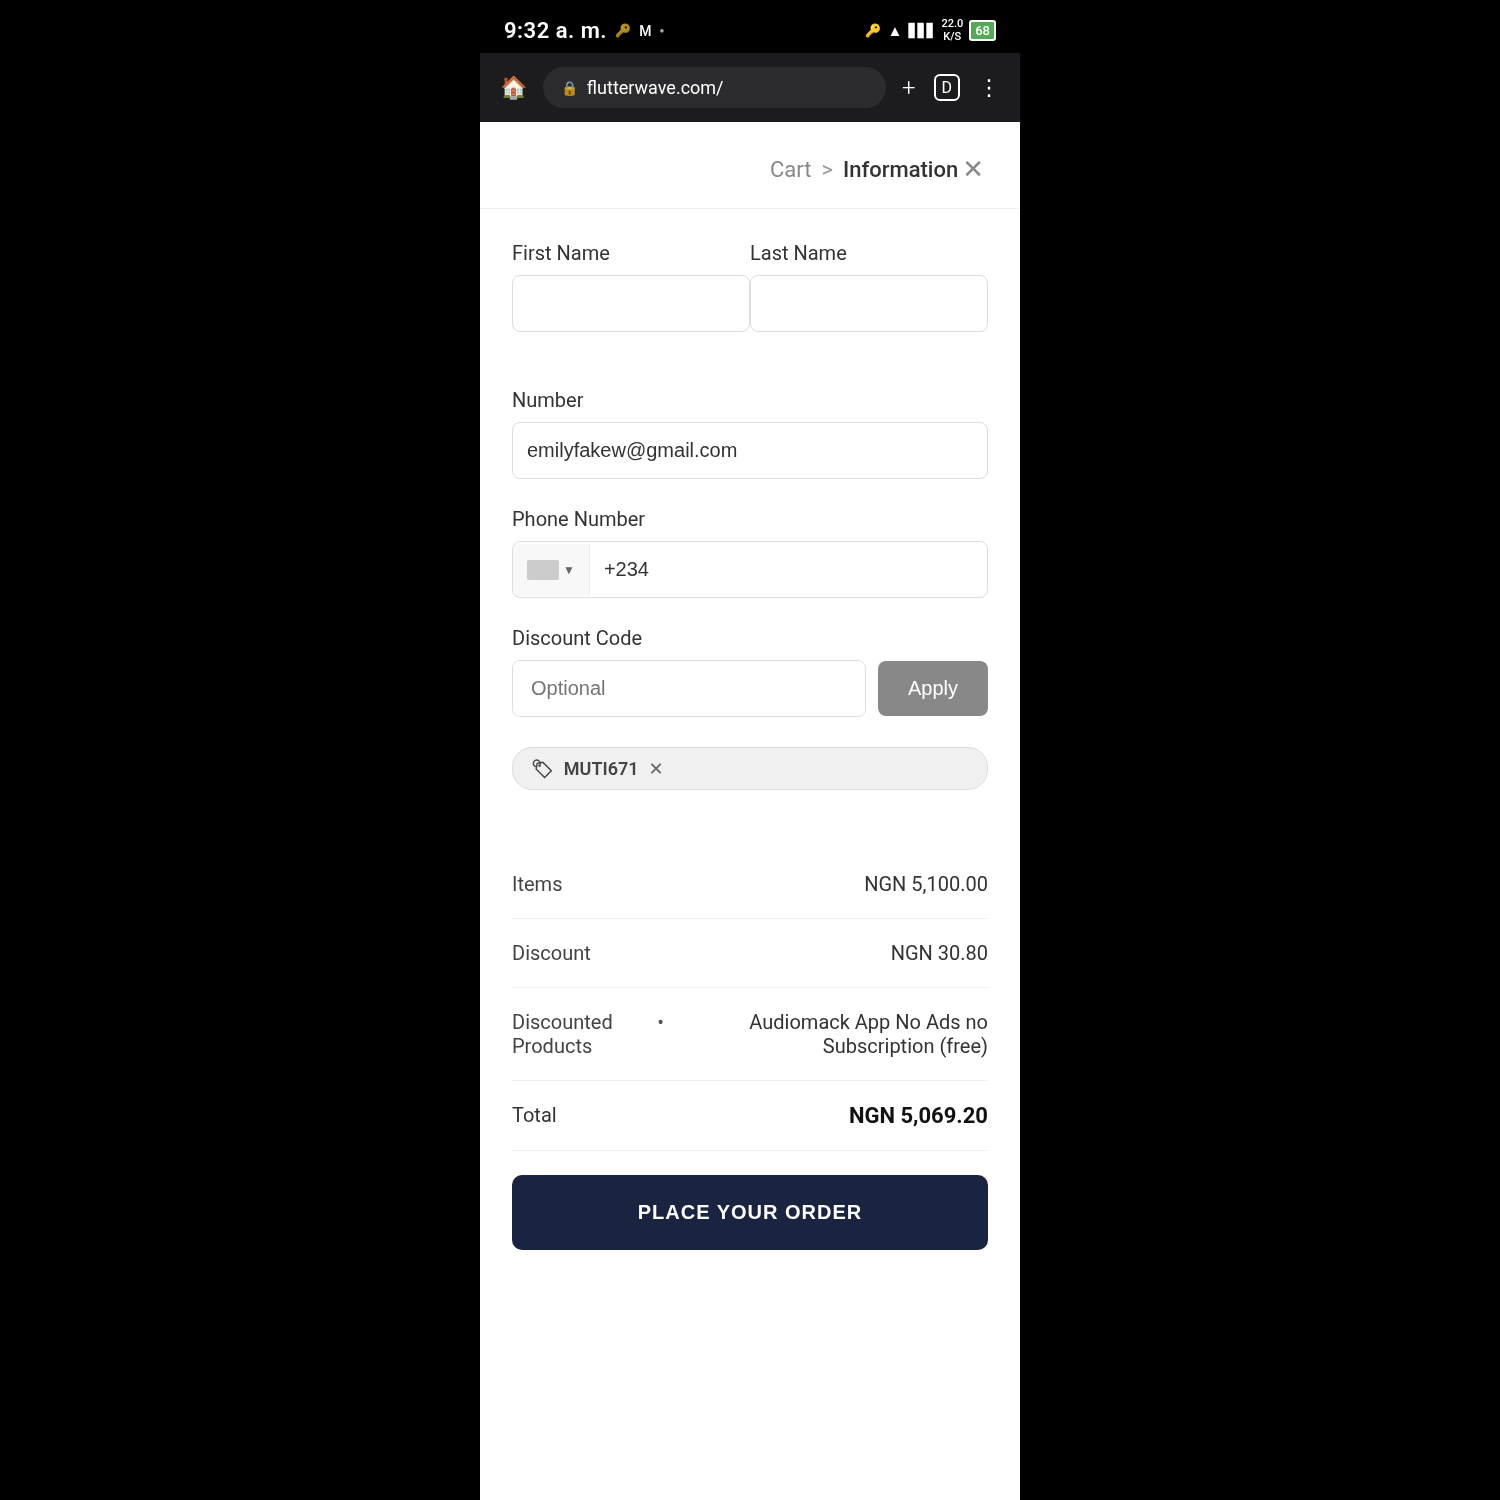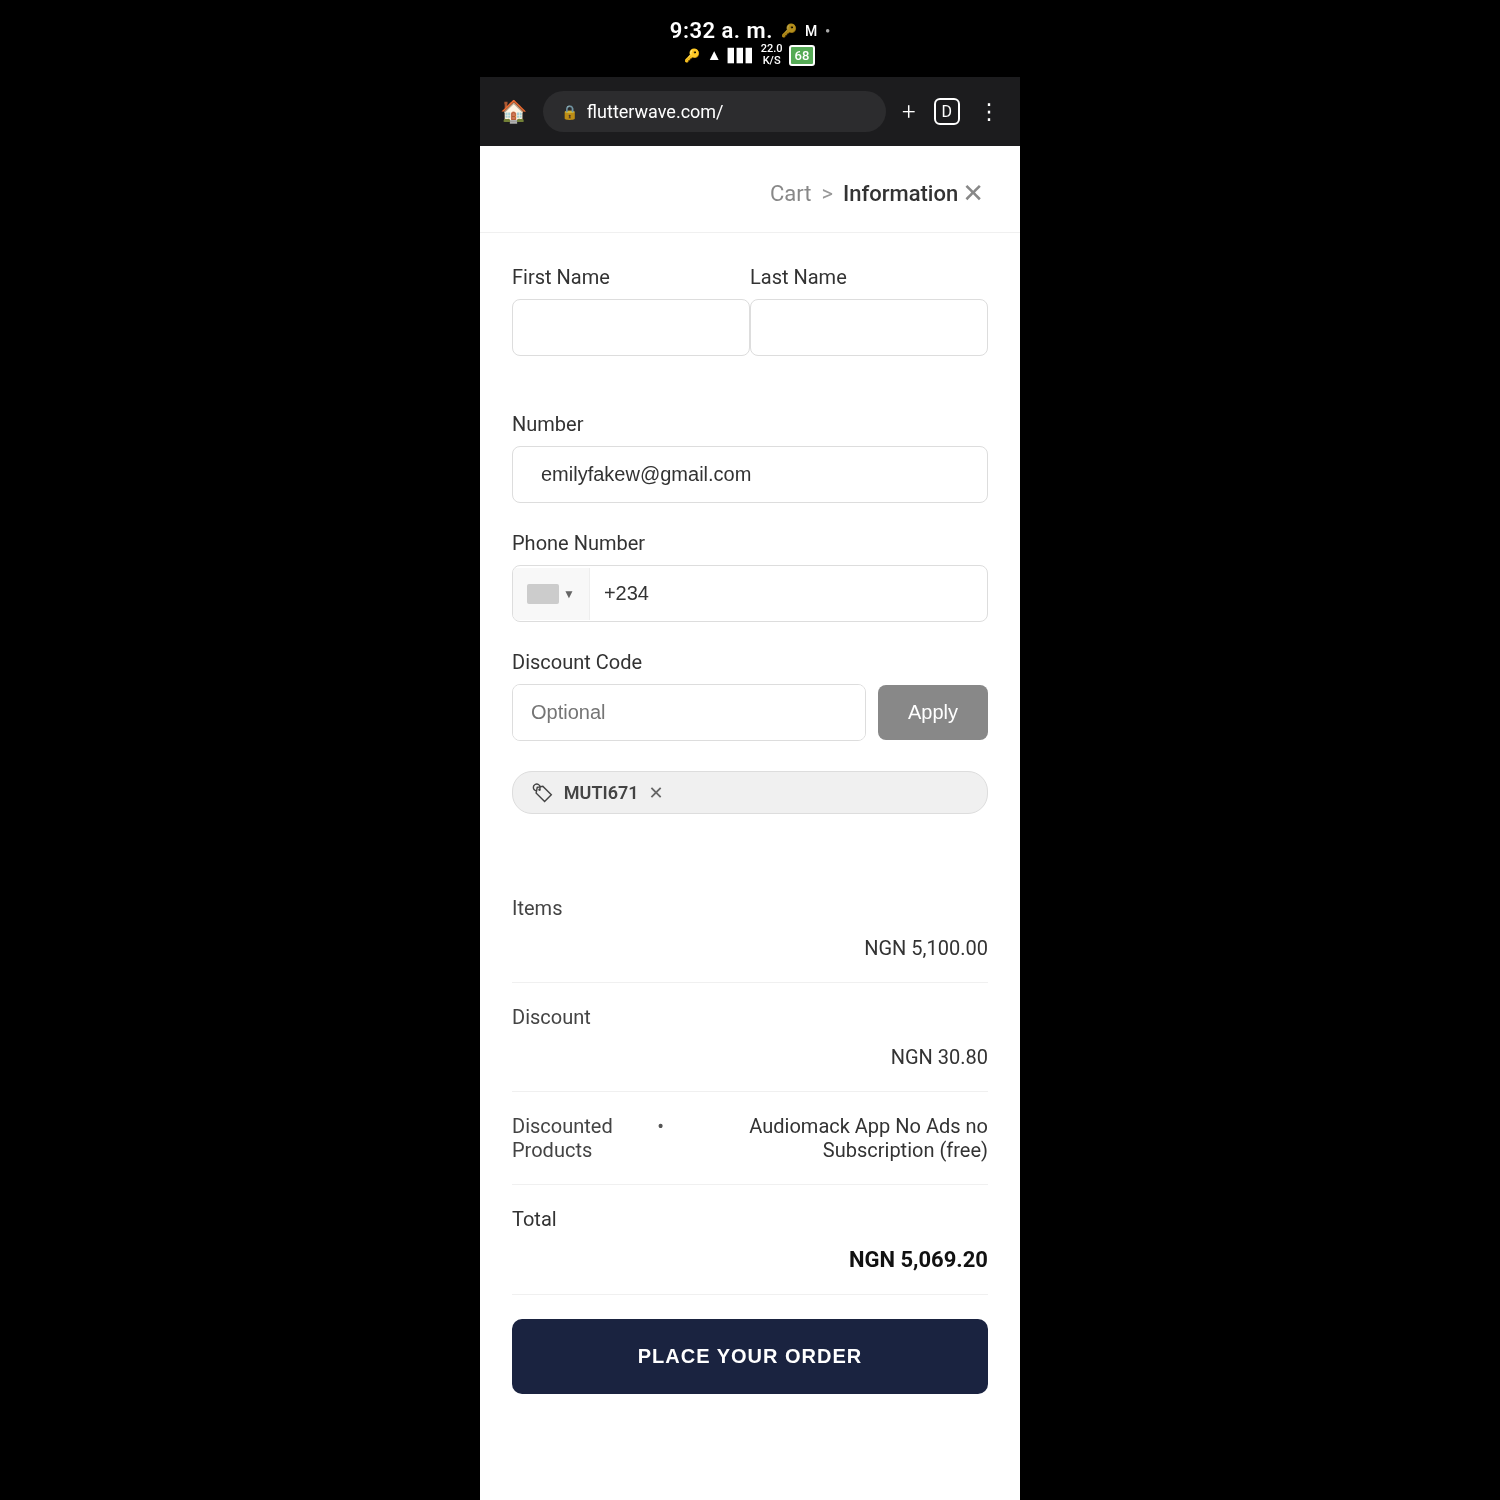--- a/index.html
+++ b/index.html
@@ -25,21 +25,20 @@
     
     .status-bar {
       background: #000;
       padding: 18px 24px 10px;
       display: flex;
       justify-content: space-between;
       align-items: center;
       color: #fff;
       font-size: 22px;
       font-weight: 500;
-      flex-direction: column;
     }
     .status-left { display: flex; align-items: center; gap: 8px; }
     .status-right { display: flex; align-items: center; gap: 6px; }
     .status-time { font-size: 22px; font-weight: 600; letter-spacing: 0.5px; }
 
     
     .browser-bar {
       background: #1c1c1e;
       padding: 14px 20px;
       display: flex;
@@ -121,21 +120,21 @@
 
     .form-label {
       font-size: 20px;
       color: #333;
       font-weight: 400;
     }
 
     .form-input {
       border: 1.5px solid #ddd;
       border-radius: 8px;
-      padding: 16px 28px;
+      padding: 16px 14px;
       font-size: 20px;
       color: #333;
       outline: none;
       width: 100%;
       background: #fff;
     }
 
     
     .phone-input-wrapper {
       border: 1.5px solid #ddd;
@@ -243,21 +242,20 @@
       border-bottom: 1px solid #f0f0f0;
     }
     .summary-label {
       font-size: 20px;
       color: #444;
     }
     .summary-value {
       font-size: 20px;
       color: #333;
       text-align: right;
-      margin-top: 40px;
     }
     .summary-row.total .summary-label {
       font-size: 20px;
       color: #333;
     }
     .summary-row.total .summary-value {
       font-size: 22px;
       font-weight: 700;
       color: #111;
     }

